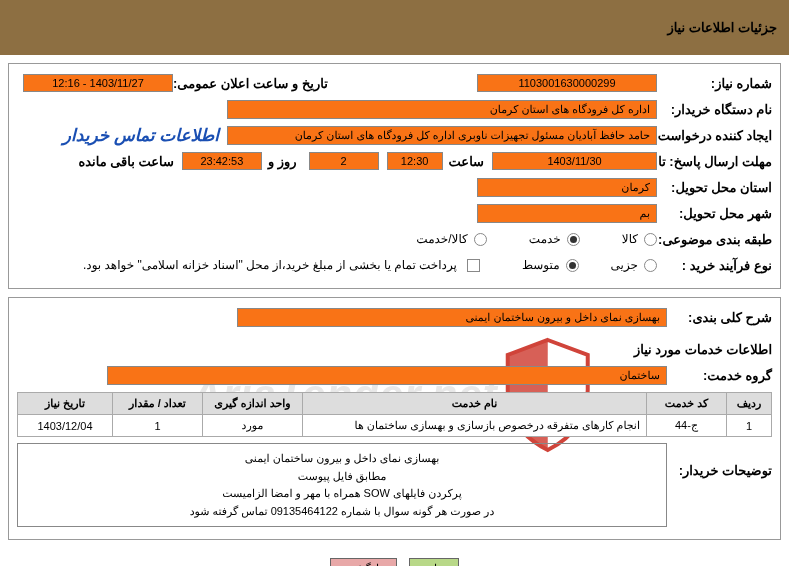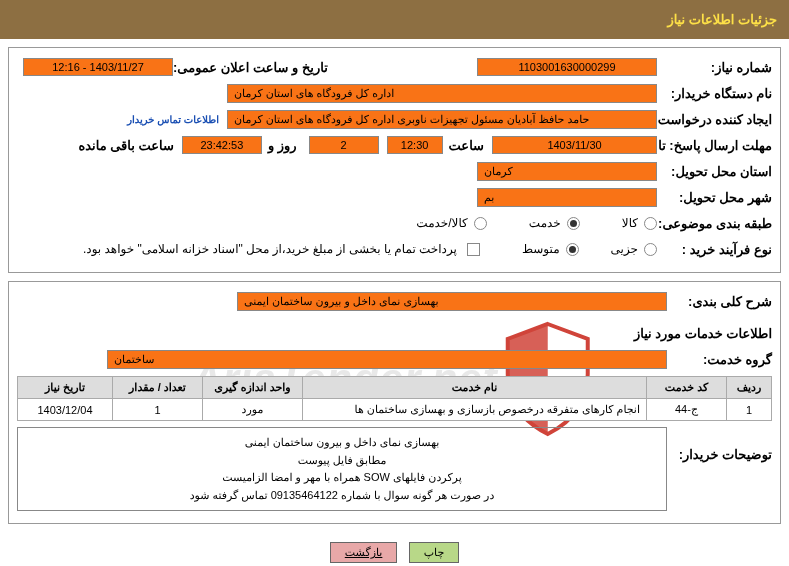--- a/index.html
+++ b/index.html
@@ -1,27 +1,27 @@
 <!DOCTYPE html>
 <html dir="rtl" lang="fa"><head>
 <meta charset="utf-8">
 <style>
 * { box-sizing: border-box; margin: 0; padding: 0; }
 body { font-family: Tahoma, Arial, sans-serif; font-size: 12px; background: #fff; direction: rtl; }
 .container { width: 789px; margin: 0 auto; background: #fff; }
-.header-bar { background: #8d6f42; color: #fde047; padding: 12px 12px; font-weight: bold; font-size: 13px; }
+.header-bar { background: #8d6f42; color: #000000; padding: 20px 12px; font-weight: bold; font-size: 13px; }
 .content-box { border: 1px solid #999; margin: 8px; background: #fff; }
 .inner-pad { padding: 8px; }
 .row { display: flex; align-items: center; margin-bottom: 4px; min-height: 22px; }
 .label { font-weight: bold; font-size: 13px; white-space: nowrap; }
 .lbl-w1 { width: 115px; flex-shrink: 0; text-align: right; }
 .lbl-w2 { width: 105px; flex-shrink: 0; }
 .field { border: 1px solid #888; background: #f97316; padding: 2px 6px; font-size: 11px; min-height: 18px; text-align: center; margin-left: 8px; }
-.field-right { text-align: left; padding-left: 6px; }
-.link { color: #1a4fb3; font-size: 10px; cursor: pointer; font-weight: bold; }
+.field-right { text-align: right; padding-left: 6px; }
+.link { color: #1a4fb3; font-size: 17px; cursor: pointer; font-weight: bold; font-style: italic; }
 .radio-group { display: flex; align-items: center; gap: 6px; }
 .radio { width: 13px; height: 13px; border: 1px solid #888; border-radius: 50%; display: inline-block; position: relative; }
 .radio.checked::after { content: ''; position: absolute; width: 7px; height: 7px; background: #333; border-radius: 50%; top: 2px; right: 2px; }
 .checkbox { width: 13px; height: 13px; border: 1px solid #888; display: inline-block; margin-left: 4px; }
 .section-box { border: 1px solid #999; margin: 8px; padding: 8px; position: relative; }
 .watermark { position: absolute; top: 40%; left: 50%; transform: translate(-50%, -50%); z-index: 0; pointer-events: none; }
 .watermark-text { font-size: 42px; font-weight: bold; color: #e8e8e8; letter-spacing: 1px; font-family: Arial, sans-serif; font-style: italic; }
 .watermark-shield { width: 100px; height: 120px; }
 .rel { position: relative; z-index: 1; }
 .table { width: 100%; border-collapse: collapse; margin-top: 6px; }

